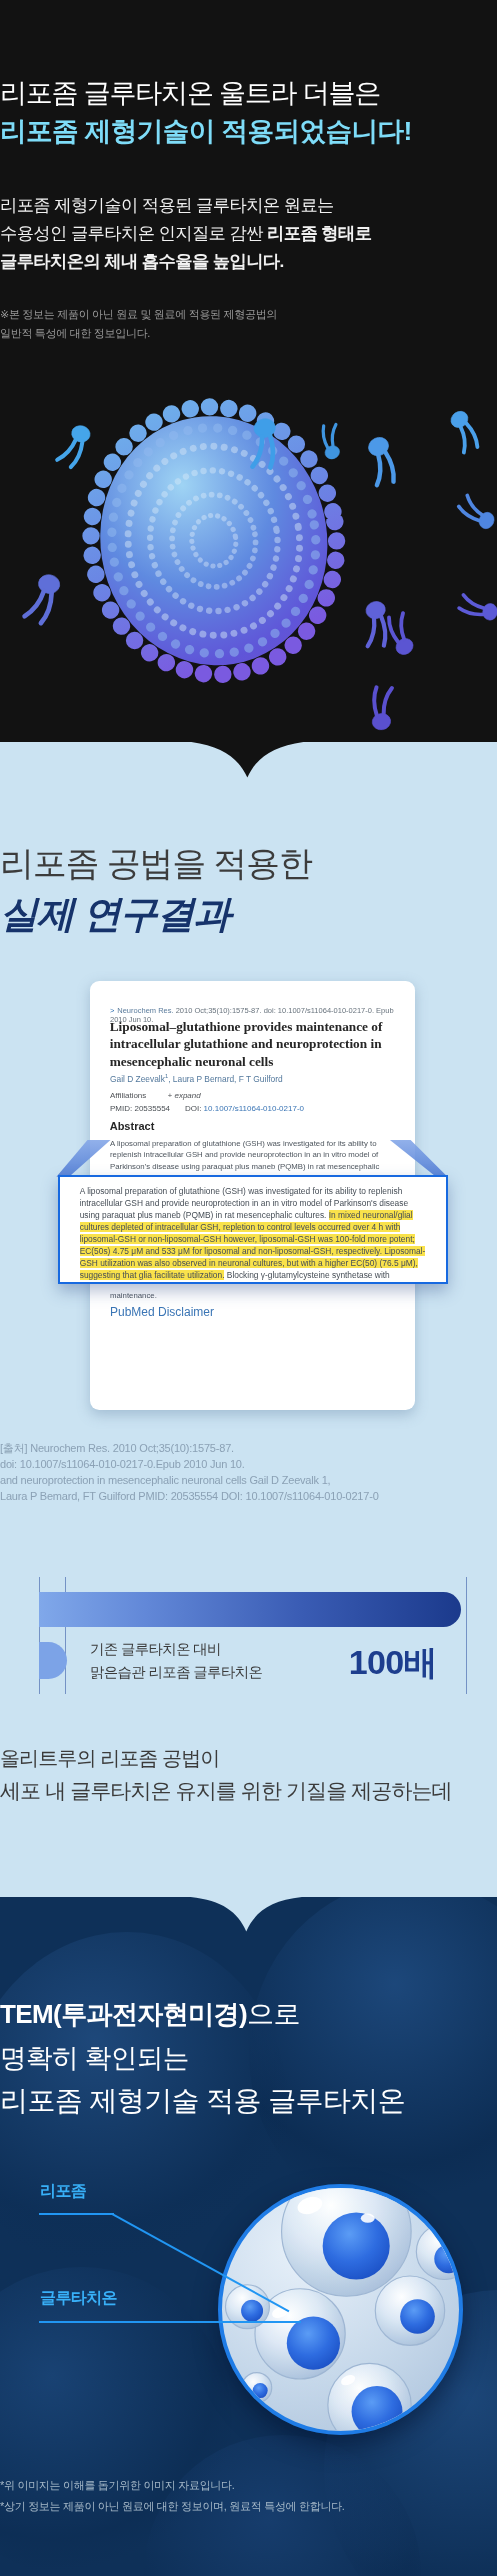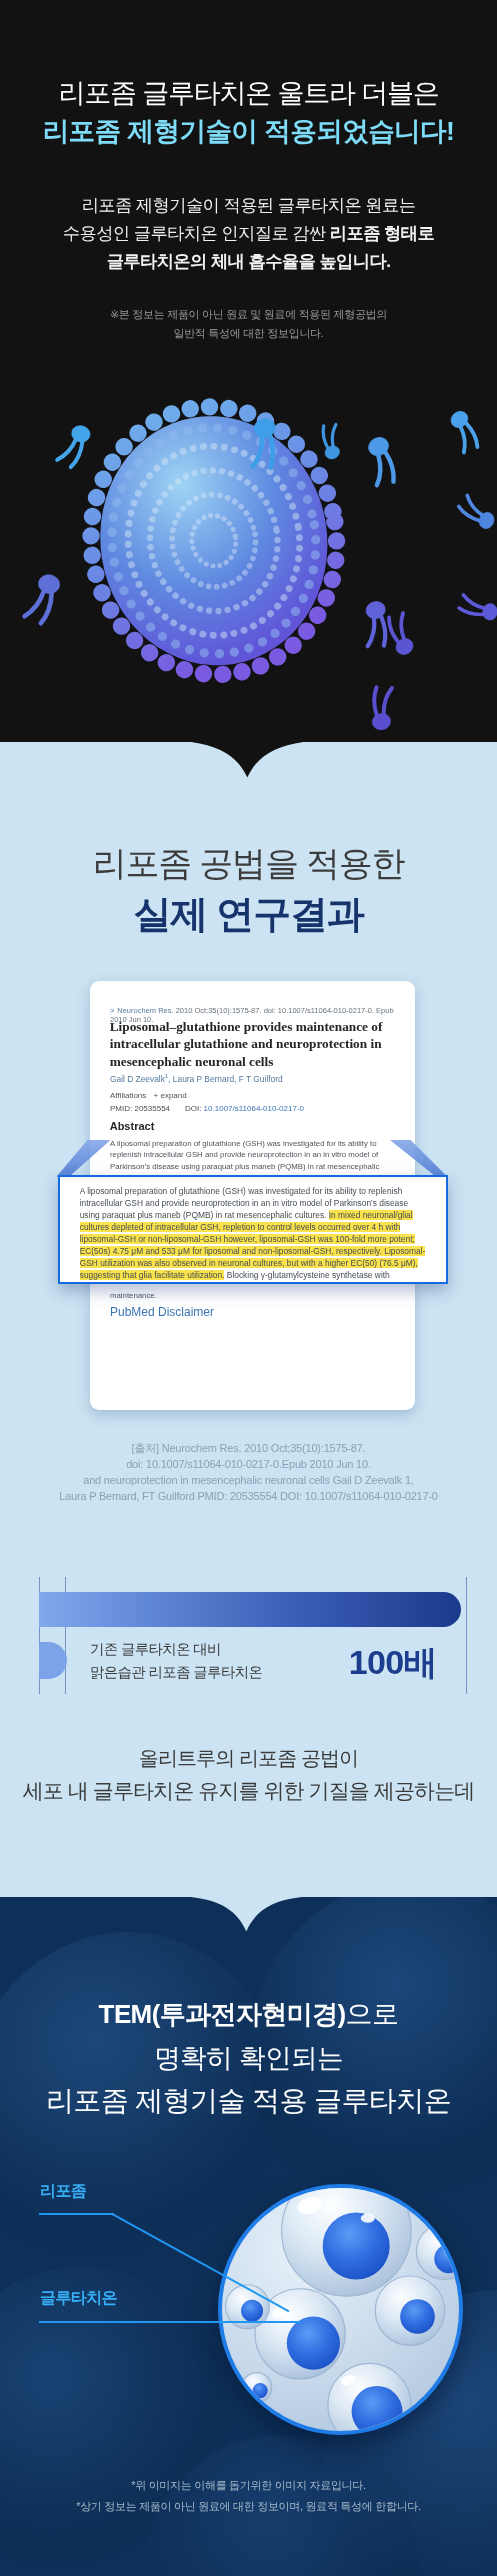--- a/index.html
+++ b/index.html
@@ -1,45 +1,45 @@
 <!DOCTYPE html>
 <html style="font-size:9.2px"><head>
 <meta charset="utf-8">
 <style>
   html,body{margin:0;padding:0;background:#555;}
   .page{position:relative;width:497px;height:2576px;margin:0 auto;overflow:hidden;
         font-family:"Liberation Sans","DejaVu Sans",sans-serif;background:#121212;}
   .abs{position:absolute;}
-  .ctr{left:0;width:497px;text-align:center;}
+  .ctr{left:0;width:497px;}
 
   
   .sec1{position:absolute;top:0;left:0;width:497px;height:742px;background:#121212;overflow:hidden;}
   .intro-title1{top:75px;font-size:27px;font-weight:400;color:#ffffff;letter-spacing:-1.2px;}
   .intro-title2{top:113px;font-size:26.6px;font-weight:700;color:#7edcf8;letter-spacing:-0.6px;}
   .intro-body{top:191px;font-size:17.3px;line-height:28px;color:#f1f1f1;font-weight:400;letter-spacing:-0.6px;}
   .intro-body b{font-weight:700;}
   .intro-note{top:305px;font-size:11px;line-height:18.5px;color:#9a9a9a;letter-spacing:-0.3px;}
 
   
   .sec2{position:absolute;top:742px;left:0;width:497px;height:1156px;background:#cbe3f2;overflow:hidden;}
   .sec2 .notch{position:absolute;top:0;left:0;}
   .res-title1{top:99px;font-size:34px;color:#3c3c3c;font-weight:400;letter-spacing:-1.2px;}
-  .res-title2{top:147px;font-size:38px;color:#16336b;font-weight:800;letter-spacing:-1.2px;}
+  .res-title2{top:147px;font-size:38px;color:#16336b;font-weight:800;letter-spacing:-1.2px;font-style:italic;}
 
   .paper-card{position:absolute;left:90px;top:239px;width:325px;height:429px;background:#ffffff;
               border-radius:9.2px;box-shadow:0 4.6px 12.7px rgba(90,120,155,.35);}
   .pc-journal{position:absolute;left:20px;top:25.4px;width:292px;font-size:7.5px;color:#68737d;}
   .pc-journal .chev{color:#2f6fb0;margin-right:2.9px;}
   .pc-journal .jname{color:#5b7c9c;}
   .pc-title{position:absolute;left:19.7px;top:37px;width:295px;font-family:"Liberation Serif","DejaVu Serif",serif;
             font-size:13.3px;line-height:17.3px;font-weight:700;color:#262626;}
   .pc-authors{position:absolute;left:20px;top:92px;font-size:8.4px;color:#53789c;}
   .pc-authors sup{font-size:5.8px;color:#53789c;}
   .pc-affil{position:absolute;left:20px;top:110px;font-size:8px;color:#4f5256;}
-  .pc-affil .expand{margin-left:5px;color:#4f5256;}
+  .pc-affil .expand{margin-left:19px;color:#4f5256;font-style:italic;}
   .pc-ids{position:absolute;left:20px;top:123px;font-size:8px;color:#4a4f54;}
   .pc-ids .doi-link{color:#3a75b5;}
   .pc-ids .gap{display:inline-block;width:10.4px;}
   .pc-abs-h{position:absolute;left:19.7px;top:139px;font-size:11px;font-weight:700;color:#262626;}
   .pc-abs-txt{position:absolute;left:20px;top:157px;width:292px;height:37px;overflow:hidden;
               font-size:7.8px;line-height:11.3px;color:#4e565e;}
   .pc-tail{position:absolute;left:20px;top:310px;font-size:7.8px;color:#4e565e;}
   .pc-disclaimer{position:absolute;left:20px;top:324px;font-size:12px;color:#3a75b5;}
 
   .beams{position:absolute;left:0;top:391px;}

